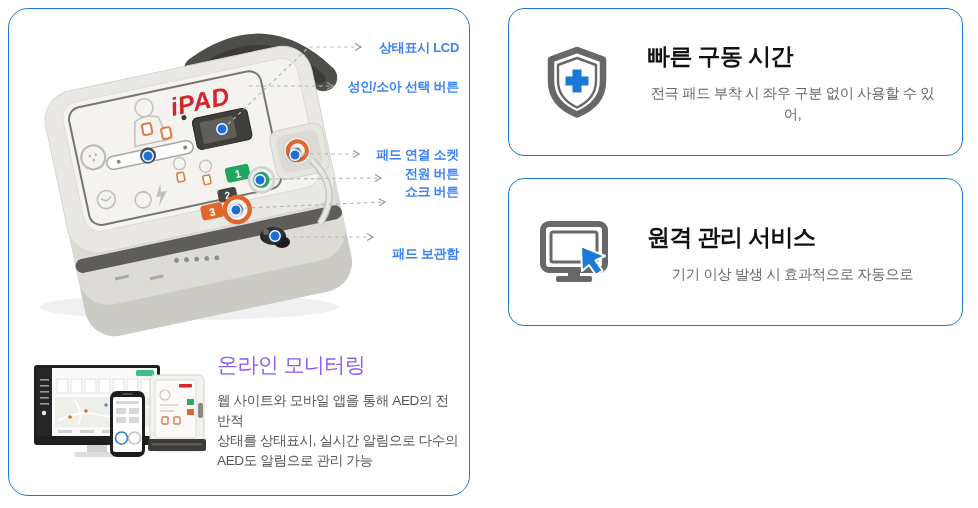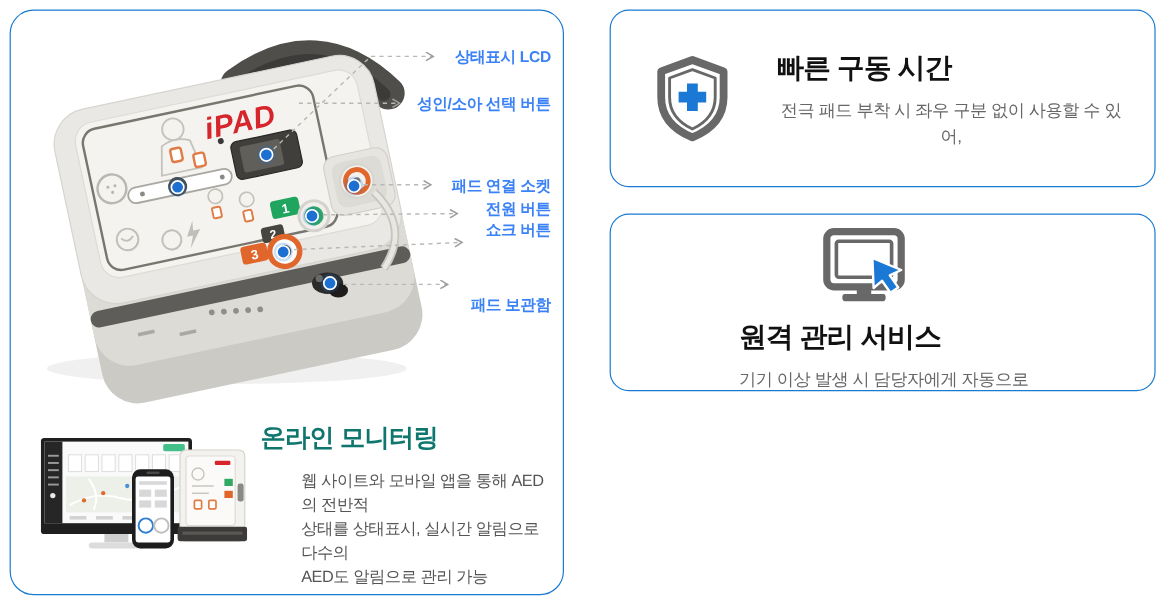--- a/index.html
+++ b/index.html
@@ -9,29 +9,29 @@
   
   .panel-left{position:absolute;left:8px;top:8px;width:460px;height:486px;
     border:1px solid #1a7ad2;border-radius:20px;background:#fff;}
   .device-svg{position:absolute;left:0;top:0;}
   .callout-label{position:absolute;right:10px;font-size:13px;font-weight:700;color:#3b82f6;
     white-space:nowrap;letter-spacing:-0.3px;}
 
   .monitoring{position:absolute;left:0;top:340px;width:460px;height:140px;}
   .monitoring-art{position:absolute;left:25px;top:12px;}
   .monitoring-text{position:absolute;left:208px;top:2px;width:242px;}
-  .monitoring-title{font-size:21px;font-weight:700;color:#0f766e;letter-spacing:-0.6px;margin:0 0 12px 0;}
-  .monitoring-desc{font-size:13.6px;color:#555;line-height:20px;letter-spacing:-0.4px;margin-left:34px;}
+  .monitoring-title{font-size:21px;font-weight:400;color:#8b5cf6;letter-spacing:-0.6px;margin:0 0 12px 0;}
+  .monitoring-desc{font-size:13.6px;color:#555;line-height:20px;letter-spacing:-0.4px;}
 
   
   .features{position:absolute;left:508px;top:8px;width:455px;}
   .card{box-sizing:border-box;height:148px;margin-bottom:22px;background:#fff;
     border:1px solid #1a7ad2;border-radius:16px;display:flex;align-items:center;
     padding:0 24px 0 26px;}
-  .card:last-child{margin-bottom:0;flex-direction:column;}
+  .card:last-child{margin-bottom:0;}
   .card-icon{flex:0 0 84px;display:flex;justify-content:center;align-items:center;margin-right:28px;}
   .card-text{flex:1;padding-top:2px;}
   .card-title{font-size:23px;font-weight:700;color:#111;letter-spacing:-0.6px;margin:0 0 11px 0;}
   .card-desc{font-size:14.3px;color:#666;line-height:21px;letter-spacing:-0.35px;text-align:center;}
 </style>
 </head>
 <body>
 
 <div class="page">
 
@@ -296,19 +296,19 @@
           <rect x="4" y="4" width="62" height="46" rx="6" fill="none" stroke="#686868" stroke-width="6"></rect>
           <rect x="12" y="12" width="46" height="30" rx="2" fill="none" stroke="#686868" stroke-width="3"></rect>
           <rect x="29" y="50" width="12" height="6" fill="#686868"></rect>
           <rect x="17" y="56" width="36" height="6" rx="2" fill="#686868"></rect>
           <path d="M42,26 L66,36 L56.5,40.5 L63.5,50.5 L57,55 L50,45 L43,51 Z" fill="#1b78d4" stroke="#ffffff" stroke-width="2" stroke-linejoin="round"></path>
         </svg>
       </div>
       <div class="card-text">
         <div class="card-title">원격 관리 서비스</div>
         <div class="card-desc">
-          <div>기기 이상 발생 시 담당자에게 자동으로</div>
+          <div>기기 이상 발생 시 효과적으로 자동으로</div>
         </div>
       </div>
     </div>
 
   </div>
 </div>
 
 </body></html>

